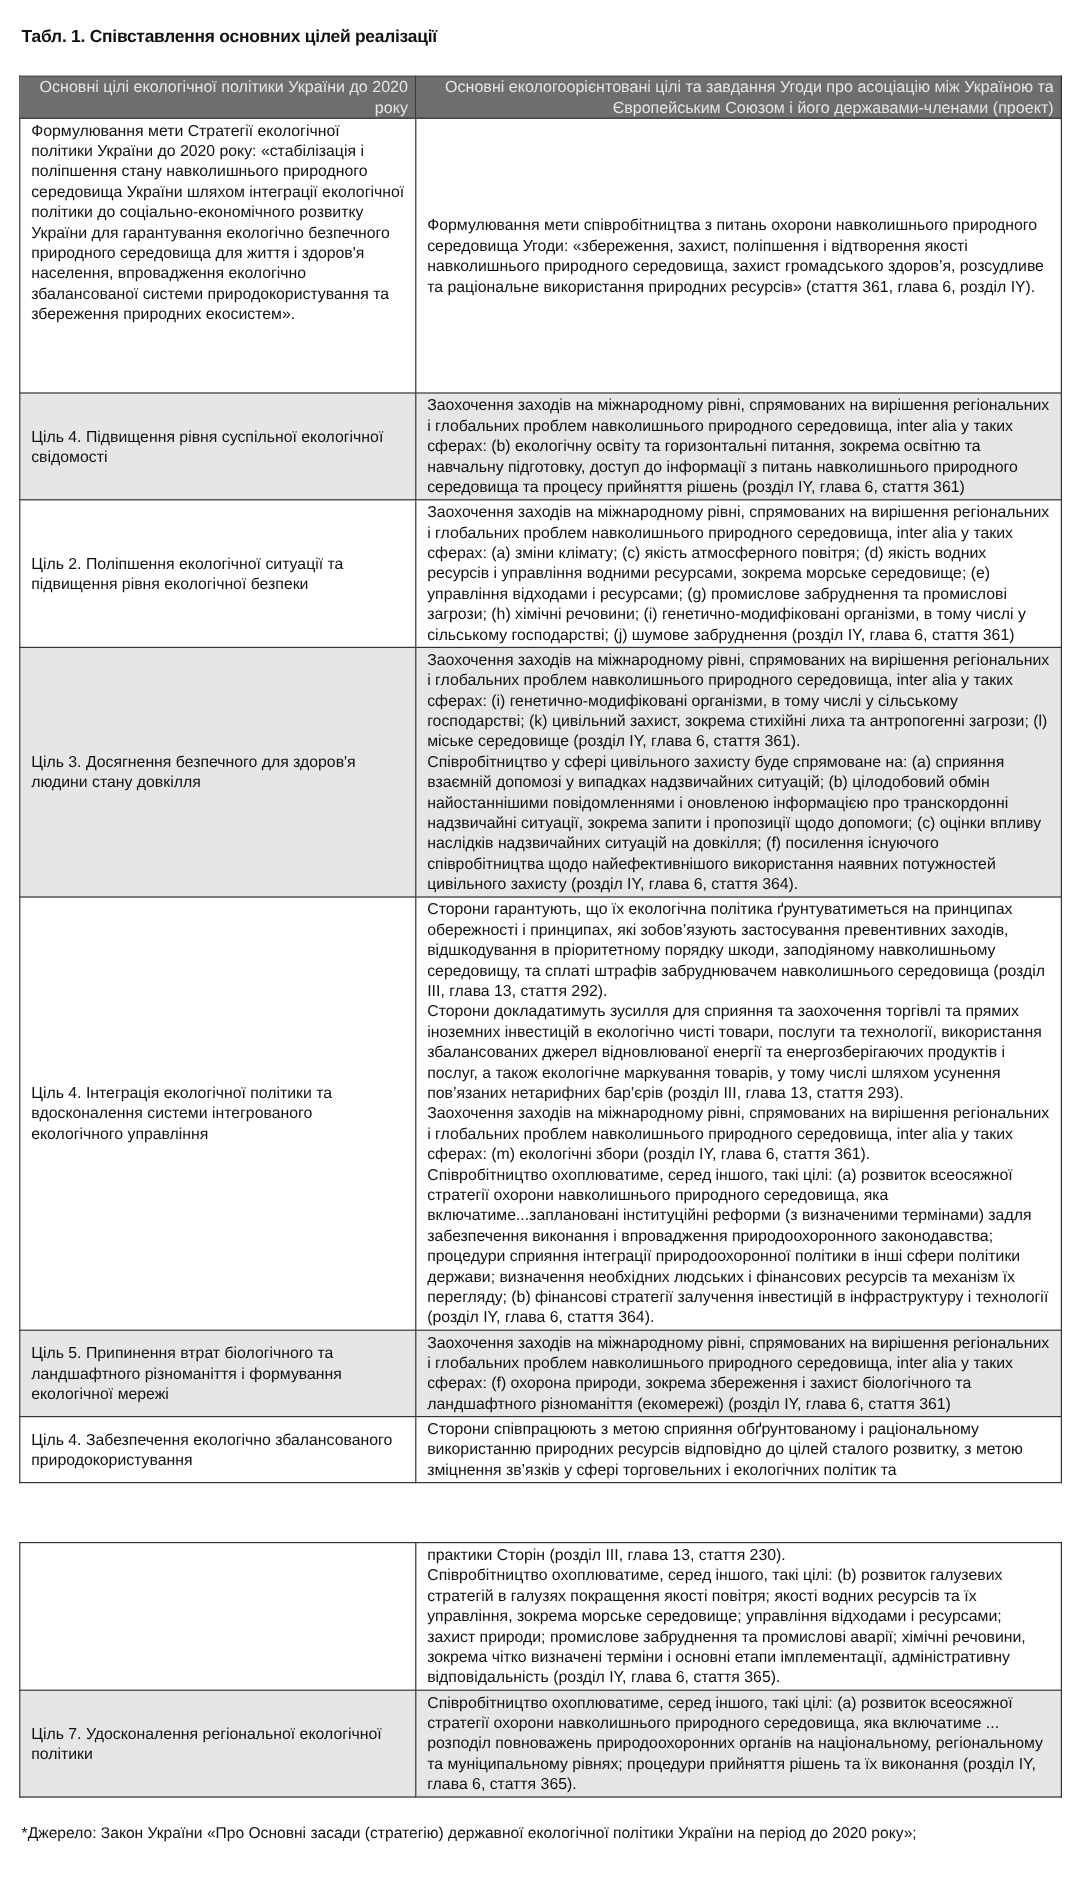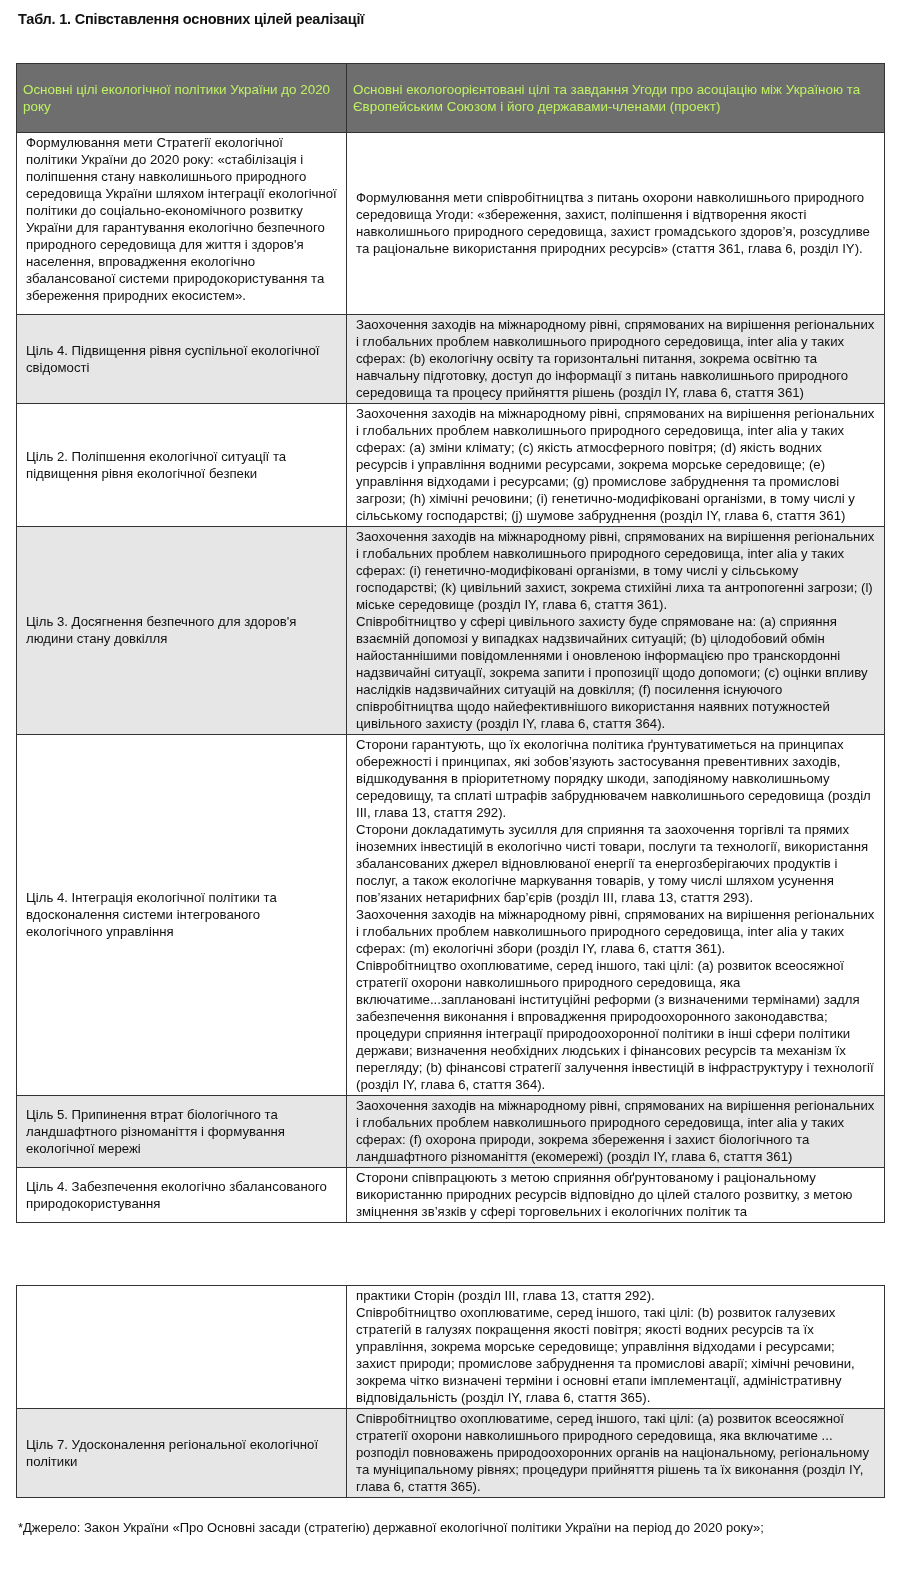--- a/index.html
+++ b/index.html
@@ -1,25 +1,25 @@
 <!DOCTYPE html>
 <html><head>
 <meta charset="utf-8">
 <style>
   html, body { margin:0; padding:0; background:#ffffff; }
   body { width:900px; height:1570px; position:relative; font-family:"Liberation Sans", sans-serif; color:#111; }
-  .title { position:absolute; left:18px; top:11px; width:870px; font-family:"Liberation Sans", sans-serif; font-weight:bold; font-size:14.5px; line-height:17px; letter-spacing:-0.2px; }
+  .title { position:absolute; left:18px; top:23px; width:870px; font-family:"Liberation Sans", sans-serif; font-weight:bold; font-size:14.5px; line-height:17px; letter-spacing:-0.2px; }
   .title div { white-space:nowrap; }
   table { position:absolute; border-collapse:collapse; left:16px; width:868px; table-layout:fixed; }
   #tbl1 { top:63px; }
   #tbl2 { top:1285px; }
   col.c1 { width:330px; }
   col.c2 { width:538px; }
   td, th { border:1.5px solid #333; vertical-align:middle; padding:1px 9px 2px 9px; font-size:13.2px; line-height:17px; text-align:left; }
-  th { background:#6e6e6e; color:#bef264; font-weight:normal; text-align:left; font-size:13.4px; line-height:17px; padding:17px 6px; }
+  th { background:#6e6e6e; color:#e5e5e5; font-weight:normal; text-align:right; font-size:13.4px; line-height:17px; padding:0 6px; }
   tr.gray td { background:#e6e6e6; }
   tr.white td { background:#ffffff; }
   td.right { vertical-align:top; }
   td.right.mid { vertical-align:middle; }
   .para { display:block; }
   .footnote { position:absolute; left:18px; top:1519px; width:880px; font-size:13px; line-height:17px; }
   .footnote div { white-space:nowrap; }
 </style>
 </head>
 <body>
@@ -33,21 +33,21 @@
       <col class="c1">
       <col class="c2">
     </colgroup>
   <thead>
     <tr>
       <th>Основні цілі екологічної політики України до 2020 року</th>
       <th>Основні екологоорієнтовані цілі та завдання Угоди про асоціацію між Україною та Європейським Союзом і його державами-членами (проект)</th>
     </tr>
   </thead>
   <tbody>
-    <tr class="white" style="height:182px">
+    <tr class="white" style="height:229px">
       <td style="vertical-align:top">Формулювання мети Стратегії екологічної політики України до 2020 року: «стабілізація і поліпшення стану навколишнього природного середовища України шляхом інтеграції екологічної політики до соціально-економічного розвитку України для гарантування екологічно безпечного природного середовища для життя і здоров'я населення, впровадження екологічно збалансованої системи природокористування та збереження природних екосистем».</td>
       <td class="right mid">
         <span class="para">Формулювання мети співробітництва з питань охорони навколишнього природного середовища Угоди: «збереження, захист, поліпшення і відтворення якості навколишнього природного середовища, захист громадського здоров’я, розсудливе та раціональне використання природних ресурсів» (стаття 361, глава 6, розділ IY).</span>
       </td>
     </tr>
     <tr class="gray">
       <td>Ціль 4. Підвищення рівня суспільної екологічної свідомості</td>
       <td class="right">
         <span class="para">Заохочення заходів на міжнародному рівні, спрямованих на вирішення регіональних і глобальних проблем навколишнього природного середовища, inter alia у таких сферах: (b) екологічну освіту та горизонтальні питання, зокрема освітню та навчальну підготовку, доступ до інформації з питань навколишнього природного середовища та процесу прийняття рішень (розділ IY, глава 6, стаття 361)</span>
       </td>
@@ -91,21 +91,21 @@
 
 <table id="tbl2">
   <colgroup>
       <col class="c1">
       <col class="c2">
     </colgroup>
   <tbody>
     <tr class="white">
       <td></td>
       <td class="right">
-        <span class="para">практики Сторін (розділ III, глава 13, стаття 292).</span>
+        <span class="para">практики Сторін (розділ III, глава 13, стаття 230).</span>
         <span class="para">Співробітництво охоплюватиме, серед іншого, такі цілі: (b) розвиток галузевих стратегій в галузях покращення якості повітря; якості водних ресурсів та їх управління, зокрема морське середовище; управління відходами і ресурсами; захист природи; промислове забруднення та промислові аварії; хімічні речовини, зокрема чітко визначені терміни і основні етапи імплементації, адміністративну відповідальність (розділ IY, глава 6, стаття 365).</span>
       </td>
     </tr>
     <tr class="gray">
       <td>Ціль 7. Удосконалення регіональної екологічної політики</td>
       <td class="right">
         <span class="para">Співробітництво охоплюватиме, серед іншого, такі цілі: (a) розвиток всеосяжної стратегії охорони навколишнього природного середовища, яка включатиме ... розподіл повноважень природоохоронних органів на національному, регіональному та муніципальному рівнях; процедури прийняття рішень та їх виконання (розділ IY, глава 6, стаття 365).</span>
       </td>
     </tr>
   </tbody>

